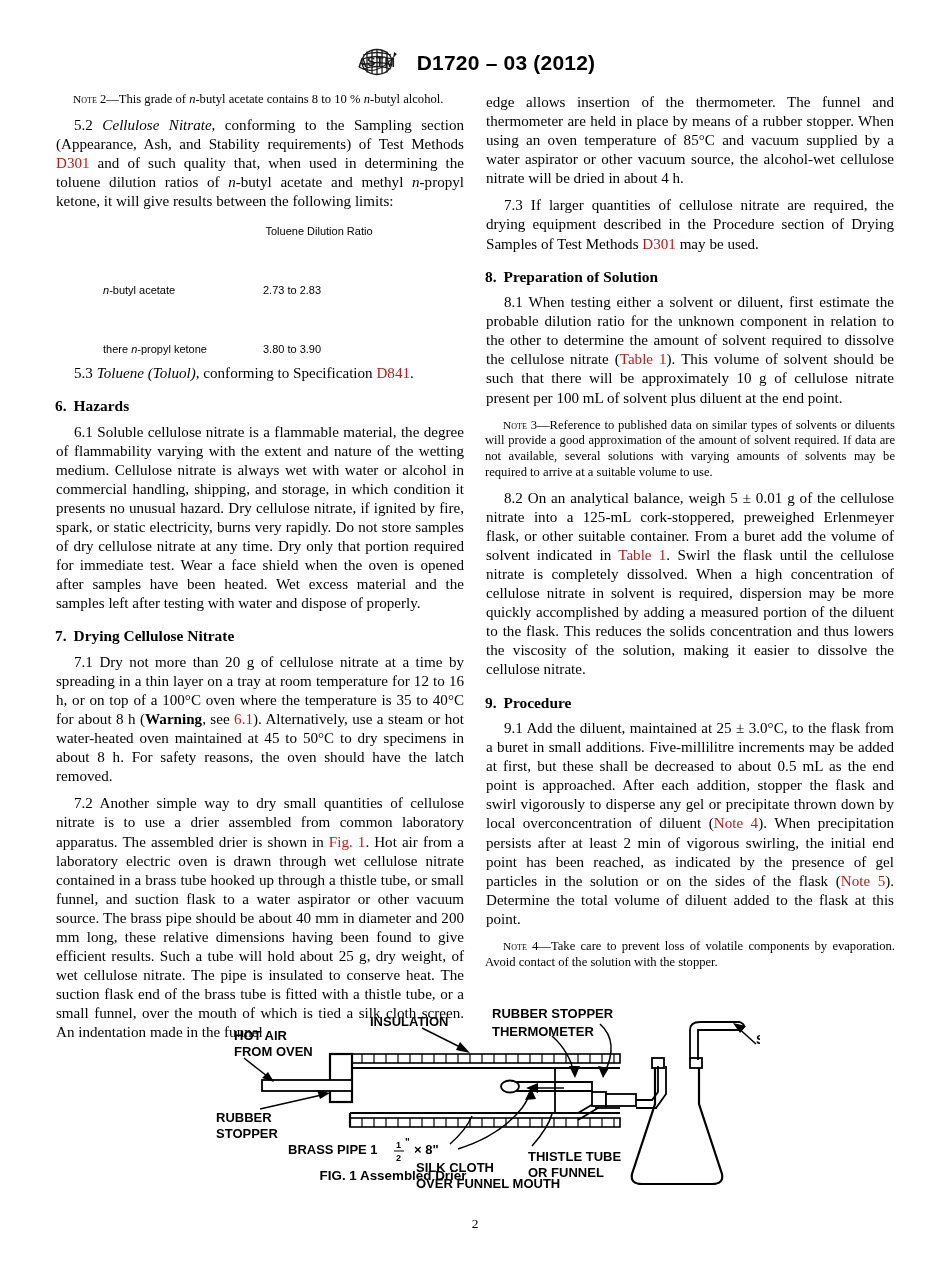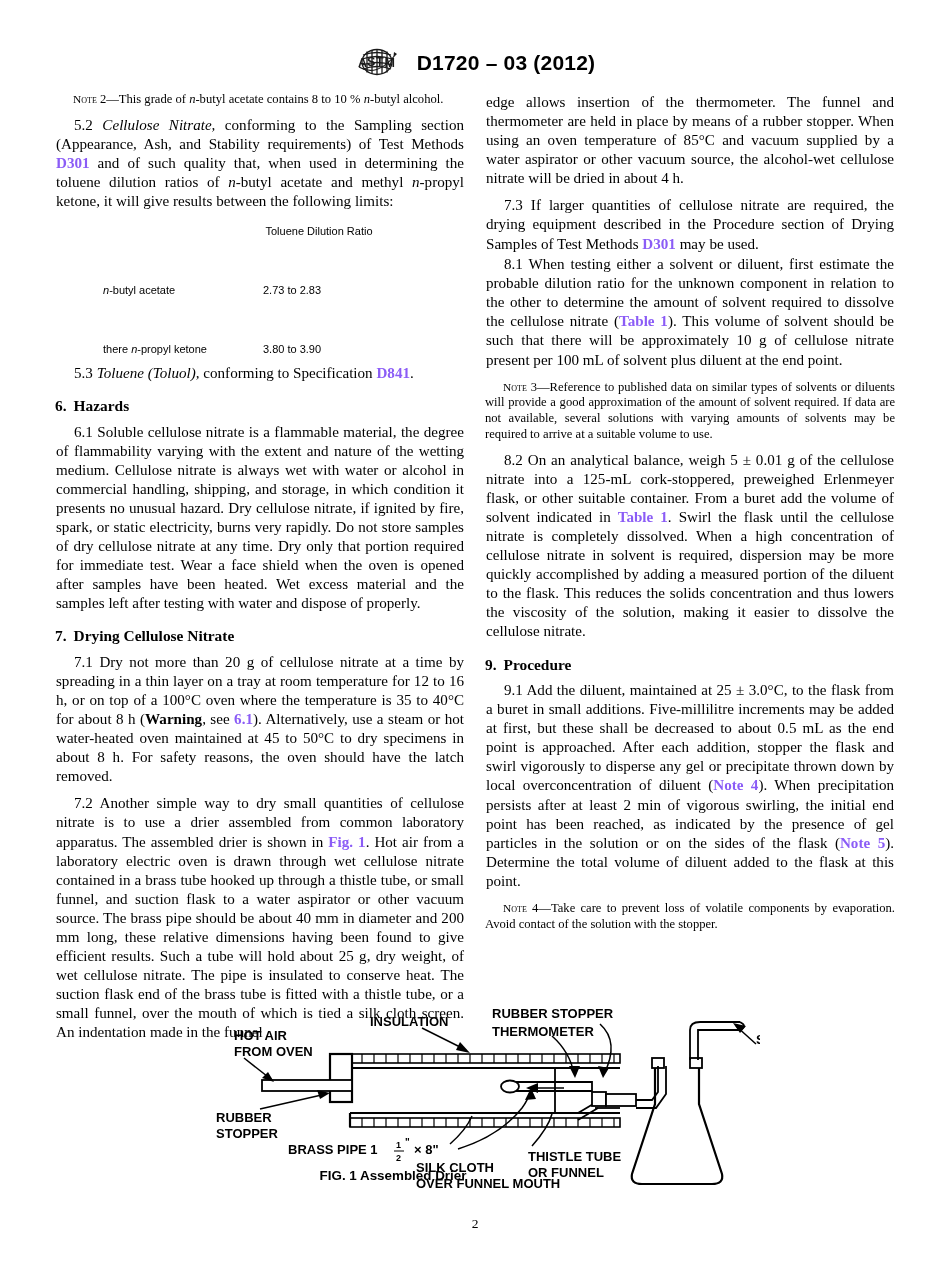--- a/index.html
+++ b/index.html
@@ -95,21 +95,21 @@
   }
   .note-gap { margin-top: 10px; }
   .sc {
     font-variant: small-caps;
     font-size: 12.9px;
   }
   .note .sc { font-size: 11.4px; }
 
   i, .it { font-style: italic; }
   b, .bd { font-weight: bold; }
-  .xref { color: #8b5cf6; font-weight: bold; }
+  .xref { color: #b91c1c; }
 
   
   .dil-table {
     font-family: "Liberation Sans", "DejaVu Sans", sans-serif;
     font-size: 11px;
     text-indent: 0;
     margin: 13px 0 6px 0;
     line-height: 1.45;
   }
   .dil-head {
@@ -255,20 +255,23 @@
 
     <p class="para para-cont">
       <span>edge allows insertion of the thermometer. The funnel and thermometer are held in place by means of a rubber stopper. When using an oven temperature of 85°C and vacuum supplied by a water aspirator or other vacuum source, the alcohol-wet cellulose nitrate will be dried in about 4 h.</span>
     </p>
 
     <p class="para gap-before-sm">
       <span>7.3</span>
       <span>If larger quantities of cellulose nitrate are required, the drying equipment described in the Procedure section of Drying Samples of Test Methods </span><span class="xref">D301</span><span> may be used.</span>
     </p>
 
+    <h2 class="sect">
+      <span class="num">8.</span><span>Preparation of Solution</span>
+    </h2>
 
     <p class="para">
       <span>8.1</span>
       <span>When testing either a solvent or diluent, first estimate the probable dilution ratio for the unknown component in relation to the other to determine the amount of solvent required to dissolve the cellulose nitrate (</span><span class="xref">Table 1</span><span>). This volume of solvent should be such that there will be approximately 10 g of cellulose nitrate present per 100 mL of solvent plus diluent at the end point.</span>
     </p>
 
     <p class="note note-gap">
       <span class="sc">Note</span>
       <span>3</span><span>—Reference to published data on similar types of solvents or diluents will provide a good approximation of the amount of solvent required. If data are not available, several solutions with varying amounts of solvents may be required to arrive at a suitable volume to use.</span>
     </p>

